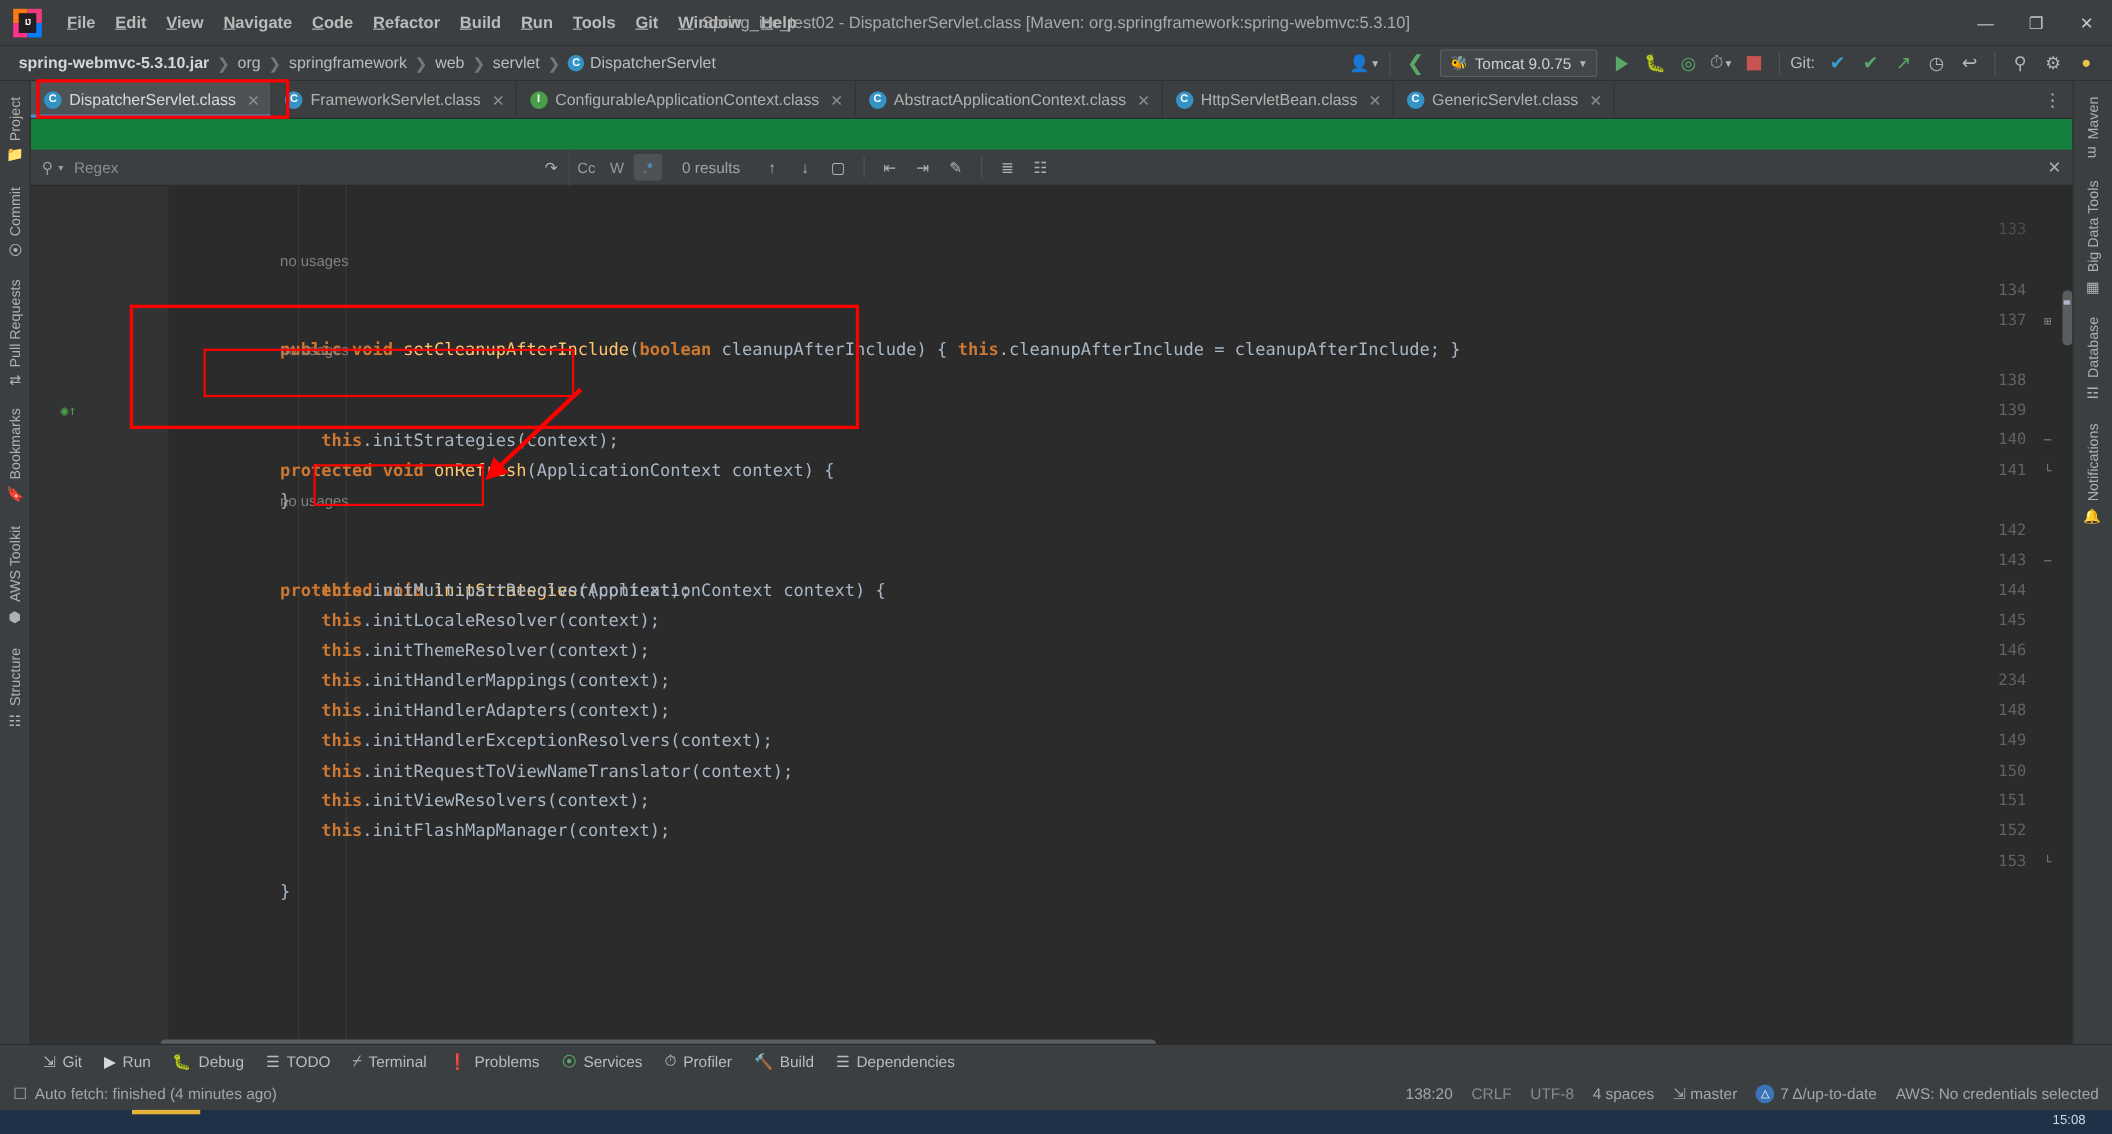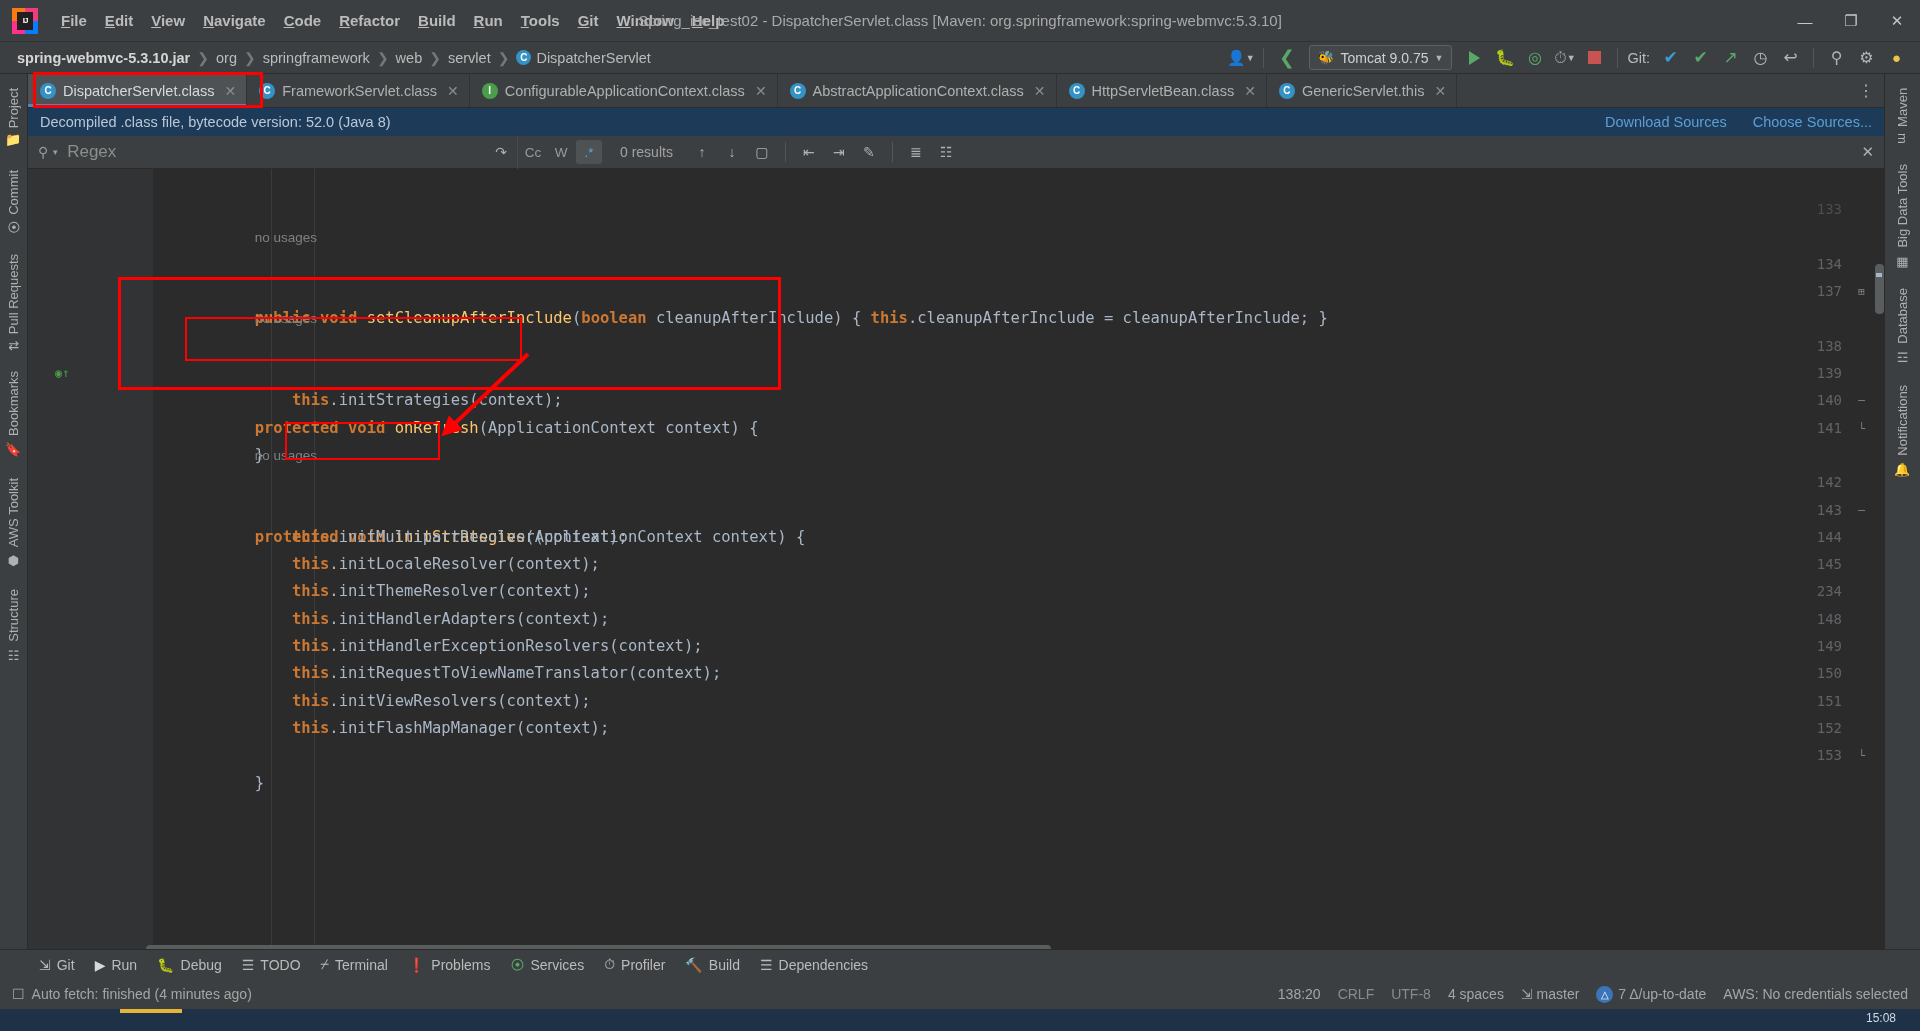--- a/index.html
+++ b/index.html
@@ -112,21 +112,21 @@
     position: absolute; top: 136px; left: 28px; right: 36px; height: 33px;
     background: #3c3f41; display: flex; align-items: center; border-bottom: 1px solid #2b2b2b;
   }
   .find-input-wrap {
     display: flex; align-items: center; flex: none; width: 490px; height: 33px; padding-left: 10px;
     border-right: 1px solid #4a4a4a;
   }
   .find-mag { color: #9a9a9a; font-size: 14px; margin-right: 3px; }
   .find-mini-caret { color: #9a9a9a; font-size: 8px; margin-right: 8px; }
   .find-input {
-    background: transparent; border: none; outline: none; color: #cfcfcf; font-size: 17px;
+    background: transparent; border: none; outline: none; color: #cfcfcf; font-size: 14px;
     font-family: "Liberation Sans", sans-serif; width: 380px;
   }
   .find-input::placeholder { color: #8d8d8d; }
   .find-hist { margin-left: auto; padding-right: 10px; color: #b0b0b0; font-size: 14px; }
   .opt {
     width: 26px; height: 24px; display: flex; align-items: center; justify-content: center;
     font-size: 13.5px; color: #9a9a9a; margin-left: 2px; border-radius: 3px;
   }
   .opt.on { background: #4e5254; color: #55a8e0; }
   .results { margin-left: 18px; font-size: 14px; color: #a2a2a2; }
@@ -381,33 +381,26 @@
       <span>AbstractApplicationContext.class</span>
       <span class="tab-x">✕</span>
     </div>
     <div class="tab">
       <span class="tab-ico cls">C</span>
       <span>HttpServletBean.class</span>
       <span class="tab-x">✕</span>
     </div>
     <div class="tab">
       <span class="tab-ico cls">C</span>
-      <span>GenericServlet.this</span>
+      <span>GenericServlet.class</span>
       <span class="tab-x">✕</span>
     </div>
     <div class="tabs-more">⋮</div>
   </div>
 
-  <div class="banner">
-    <span>Decompiled .class file, bytecode version: 52.0 (Java 8)</span>
-    <span class="banner-links">
-      <a href="#">Download Sources</a>
-      <a href="#">Choose Sources...</a>
-    </span>
-  </div>
 
   <div class="findbar">
     <div class="find-input-wrap">
       <span class="find-mag">⚲</span>
       <span class="find-mini-caret">▼</span>
       <input class="find-input" type="text" placeholder="Regex" style="">
       <span class="find-hist">↷</span>
     </div>
     <div class="opt">Cc</div>
     <div class="opt">W</div>
@@ -496,20 +489,24 @@
       <div class="row">
         <span class="lno">144</span>
         <span class="code">    <span class="kw">this</span>.initLocaleResolver(context);</span>
       </div>
 
       <div class="row">
         <span class="lno">145</span>
         <span class="code">    <span class="kw">this</span>.initThemeResolver(context);</span>
       </div>
 
+      <div class="row">
+        <span class="lno">146</span>
+        <span class="code">    <span class="kw">this</span>.initHandlerMappings(context);</span>
+      </div>
 
       <div class="row">
         <span class="lno">234</span>
         <span class="code">    <span class="kw">this</span>.initHandlerAdapters(context);</span>
       </div>
 
       <div class="row">
         <span class="lno">148</span>
         <span class="code">    <span class="kw">this</span>.initHandlerExceptionResolvers(context);</span>
       </div>

